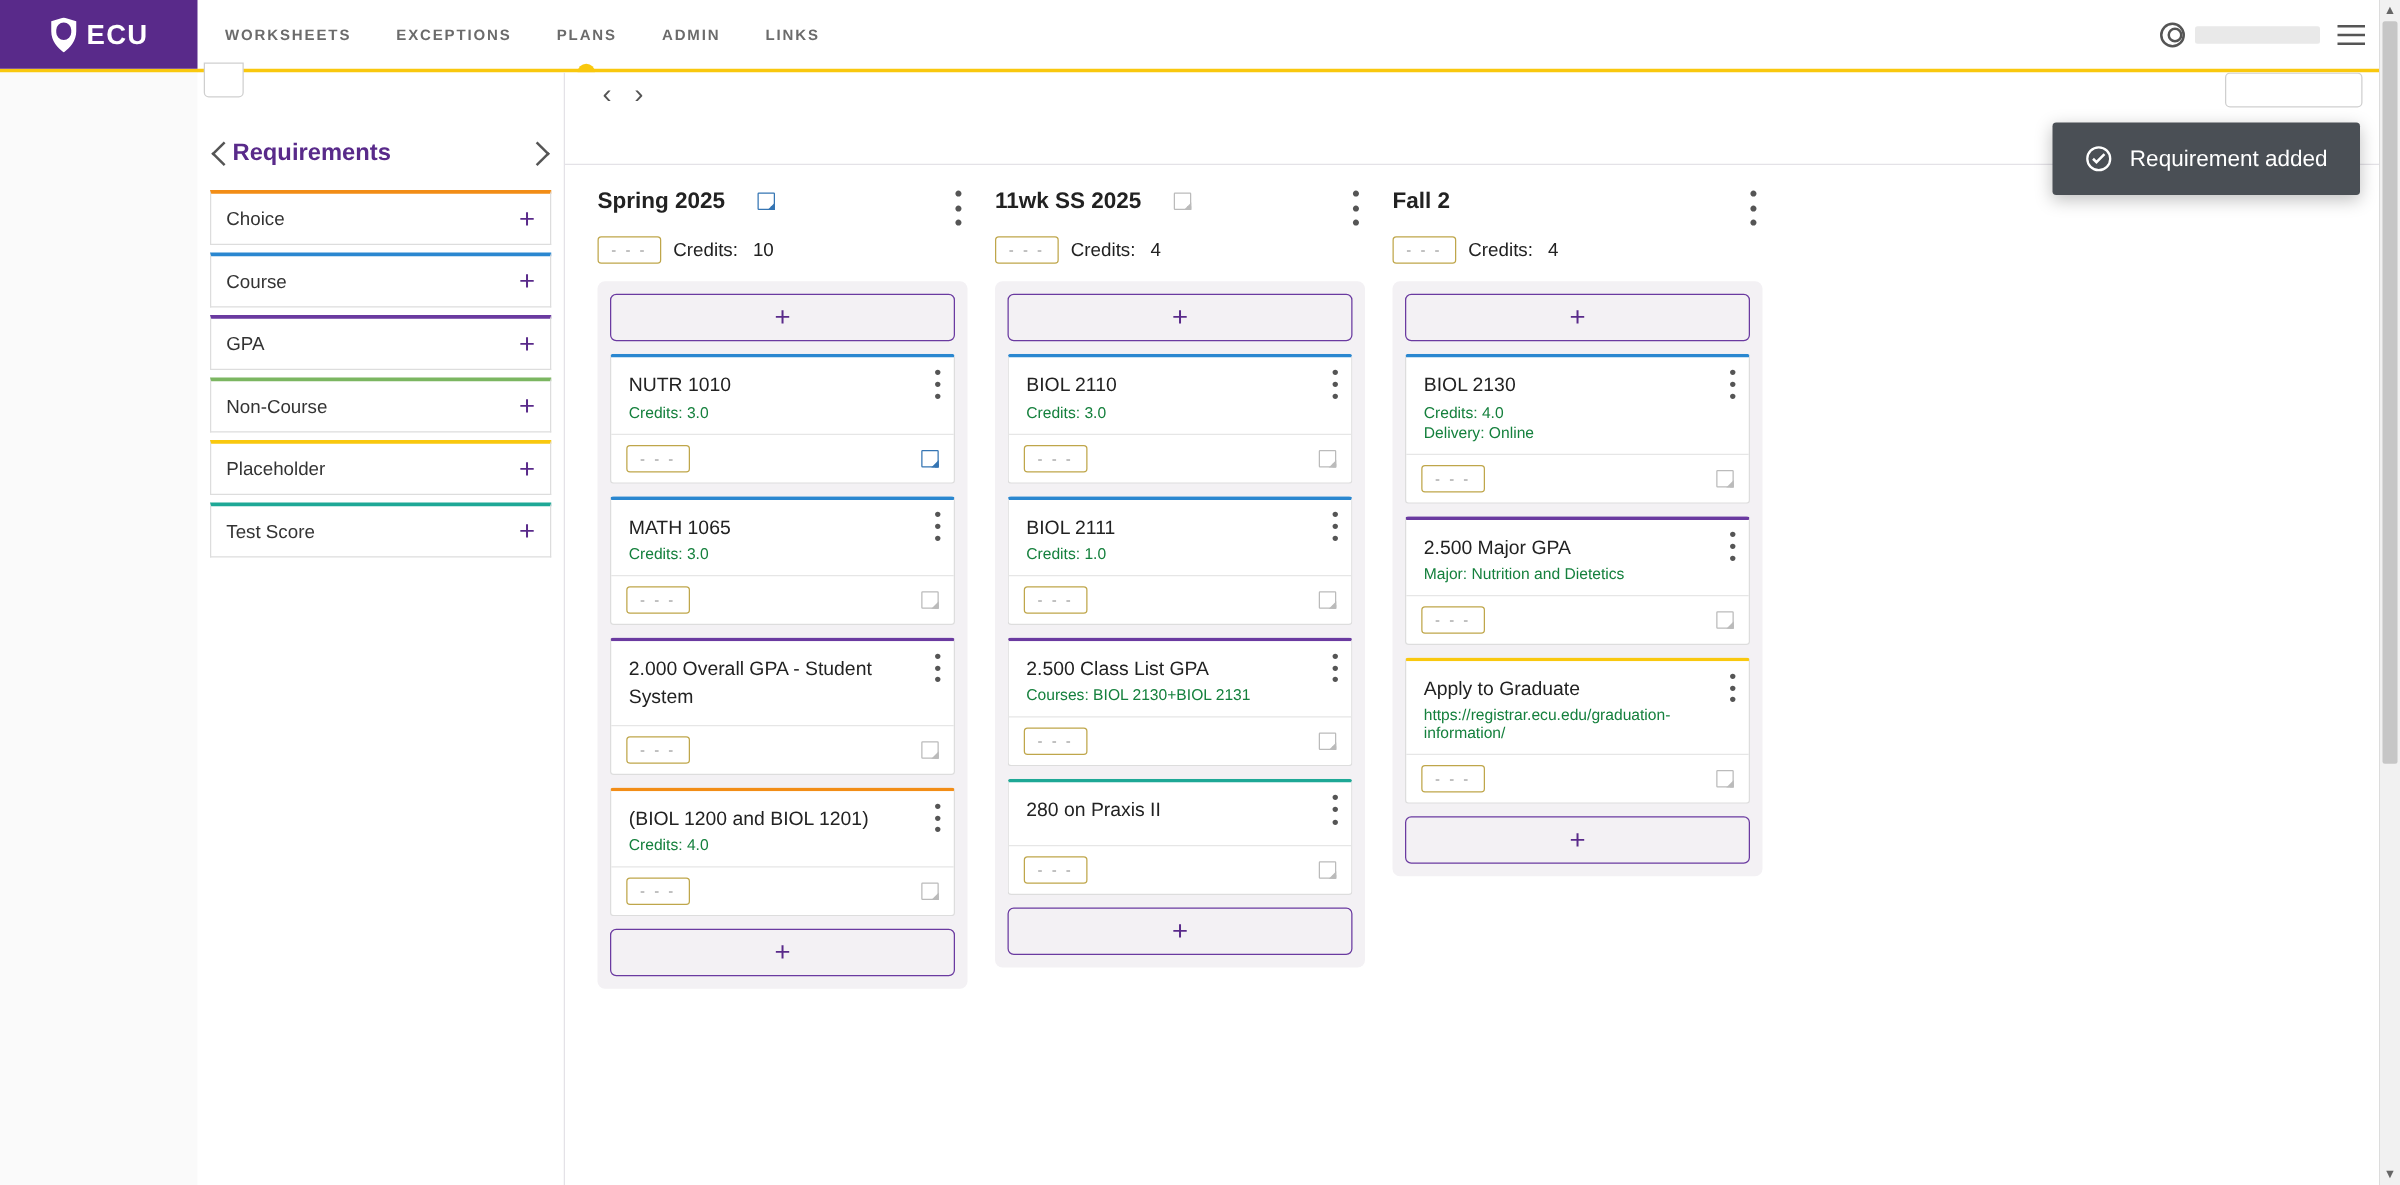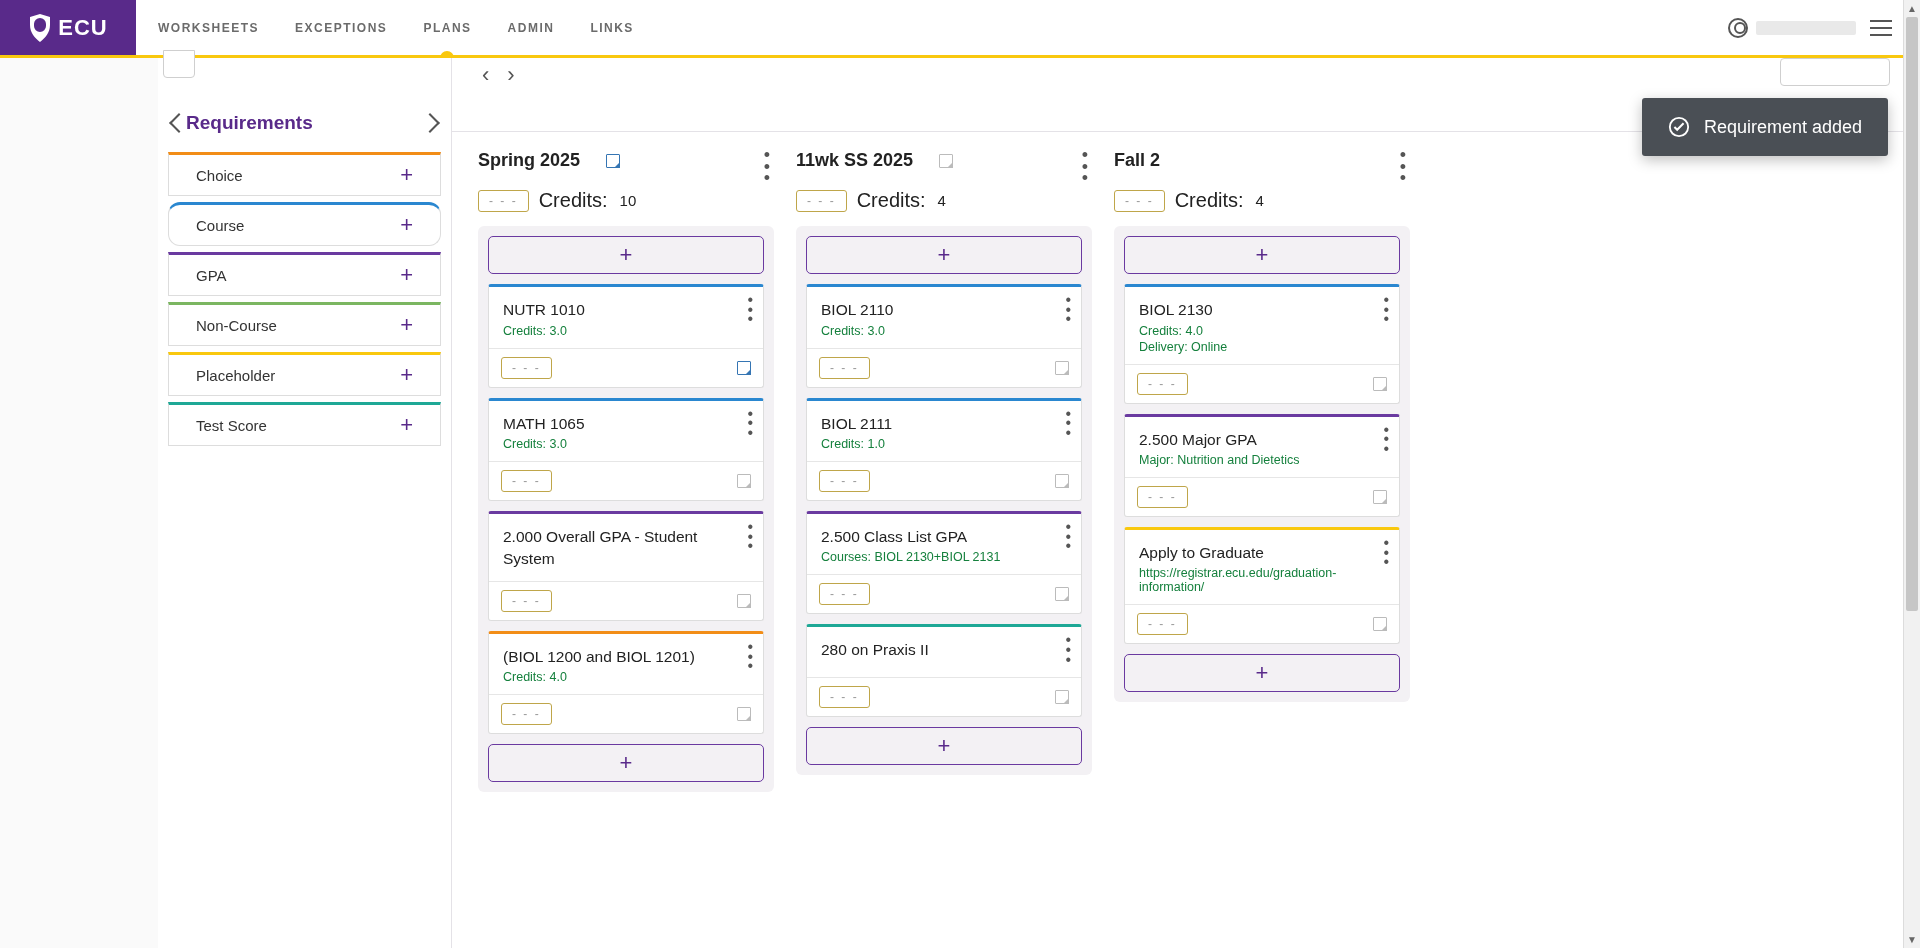--- a/index.html
+++ b/index.html
@@ -17,21 +17,21 @@
     --bg:#f2f2f2;
     --col-bg:#f3f1f4;
     --toast:#4a4f55;
   }
   *{box-sizing:border-box;}
   html,body{margin:0;padding:0;height:100%;font-family:"Segoe UI",Arial,Helvetica,sans-serif;color:var(--text);background:#fafafa;}
   body{overflow:hidden;}
 
   
   .header{height:58px;background:#fff;border-bottom:3px solid var(--gold);display:flex;align-items:stretch;}
-  .logo-block{width:136px;background:var(--purple);color:#fff;display:flex;align-items:center;justify-content:center;font-weight:700;letter-spacing:1px;font-size:22px;gap:6px;}
+  .logo-block{width:158px;background:var(--purple);color:#fff;display:flex;align-items:center;justify-content:center;font-weight:700;letter-spacing:1px;font-size:22px;gap:6px;}
   .logo-block svg{width:24px;height:28px;}
   .nav{display:flex;align-items:center;gap:32px;padding-left:20px;}
   .nav a{font-size:12px;letter-spacing:1.5px;font-weight:700;color:#6b6b6b;text-decoration:none;position:relative;padding:20px 2px;}
   .nav a.active::after{content:"";position:absolute;left:50%;bottom:-3px;width:14px;height:7px;background:var(--gold);border-radius:7px 7px 0 0;transform:translateX(-50%);}
   .header-right{margin-left:auto;display:flex;align-items:center;gap:14px;padding-right:28px;}
   .user-chip{display:flex;align-items:center;gap:8px;}
   .user-chip .avatar{width:20px;height:20px;border:2px solid #555;border-radius:50%;position:relative;}
   .user-chip .avatar::after{content:"";position:absolute;width:8px;height:8px;border:2px solid #555;border-radius:50%;left:4px;top:2px;}
   .user-chip .name{width:100px;height:14px;background:#e9e9e9;border-radius:2px;}
   .hamburger{display:flex;flex-direction:column;gap:5px;cursor:pointer;}
@@ -42,24 +42,24 @@
   .left-col{width:452px;min-width:452px;display:flex;}
   .left-gutter{width:158px;background:#fafafa;}
   .req-panel{flex:1;background:#fff;border-right:1px solid #e4e2e7;position:relative;padding-top:30px;}
   .req-panel .top-tab{position:absolute;top:-8px;left:5px;width:32px;height:28px;border:1px solid var(--gray-b);border-radius:0 0 4px 4px;background:#fff;}
   .req-header{display:flex;align-items:center;justify-content:space-between;padding:24px 14px 12px 14px;}
   .req-header .ttl{flex:1;text-align:left;font-size:19px;font-weight:700;color:var(--purple);}
   .chev{width:14px;height:14px;border-left:2.5px solid #555;border-bottom:2.5px solid #555;cursor:pointer;}
   .chev.left{transform:rotate(45deg);}
   .chev.right{transform:rotate(-135deg);}
   .req-list{padding:0 10px;}
-  .req-item{border:1px solid #ddd;border-top-width:3px;margin-top:6px;height:44px;display:flex;align-items:center;justify-content:space-between;padding:0 27px;font-size:15px;color:#333;background:#fff;cursor:pointer;}
+  .req-item{border:1px solid #ddd;border-top-width:3px;margin-top:6px;height:44px;display:flex;align-items:center;justify-content:space-between;padding:0 12px;font-size:15px;color:#333;background:#fff;cursor:pointer;}
   .req-item .plus{font-size:22px;color:var(--purple);font-weight:400;}
   .req-item.choice{border-top-color:var(--orange);}
-  .req-item.course{border-top-color:var(--blue);border-radius:12px;}
+  .req-item.course{border-top-color:var(--blue);}
   .req-item.gpa{border-top-color:var(--purple-line);}
   .req-item.noncourse{border-top-color:var(--green);}
   .req-item.placeholder{border-top-color:var(--gold);}
   .req-item.testscore{border-top-color:var(--teal);}
 
   
   .plan-area{flex:1;overflow:auto;background:#fff;position:relative;}
   .plan-topbar{height:74px;border-bottom:1px solid #e4e2e7;display:flex;align-items:flex-start;padding:0 30px;position:relative;}
   .arrow-pair{display:flex;gap:18px;margin-top:6px;}
   .arrow-pair .arw{font-size:22px;color:#555;line-height:1;user-select:none;}
@@ -72,21 +72,21 @@
   .term-head .ttl-wrap{display:flex;align-items:center;gap:26px;}
   .term-head .ttl{font-size:18px;font-weight:600;}
   .term-head .note{width:14px;height:14px;border:1.5px solid #3575b3;border-radius:1px;position:relative;}
   .term-head .note.gray{border-color:#bbb;}
   .term-head .note::after{content:"";position:absolute;right:-1px;bottom:-1px;border:3px solid transparent;border-right-color:#3575b3;border-bottom-color:#3575b3;}
   .term-head .note.gray::after{border-right-color:#bbb;border-bottom-color:#bbb;}
   .term-head .kebab{font-size:18px;color:#555;line-height:0.65;cursor:pointer;padding:0 4px;}
   .term-head .kebab span{display:block;}
   .credits-row{display:flex;align-items:center;gap:10px;margin-top:4px;margin-bottom:14px;}
   .dash-chip{border:1px solid #bfa64a;border-radius:3px;height:22px;padding:0 10px;font-size:12px;color:#999;letter-spacing:2px;display:inline-flex;align-items:center;}
-  .credits-row .lbl{font-size:20px;}
+  .credits-row .lbl{font-size:15px;}
   .credits-row .val{font-size:15px;margin-left:2px;}
 
   .term-body{background:var(--col-bg);border-radius:6px;padding:10px;display:flex;flex-direction:column;gap:10px;}
   .add-btn{height:38px;border:1.5px solid var(--purple-line);border-radius:5px;display:flex;align-items:center;justify-content:center;color:var(--purple);font-size:22px;cursor:pointer;background:#fff0;}
   .card{background:#fff;border:1px solid #ddd;border-top-width:3px;border-radius:3px;position:relative;}
   .card .c-body{padding:12px 14px 10px 14px;min-height:50px;}
   .card .c-title{font-size:15.5px;line-height:1.45;}
   .card .c-sub{font-size:12.5px;color:#15803d;margin-top:2px;}
   .card .c-foot{border-top:1px solid #e6e6e6;padding:8px 12px;display:flex;align-items:center;justify-content:space-between;min-height:38px;}
   .card .c-kebab{position:absolute;right:10px;top:8px;font-size:16px;color:#555;line-height:0.6;cursor:pointer;}

